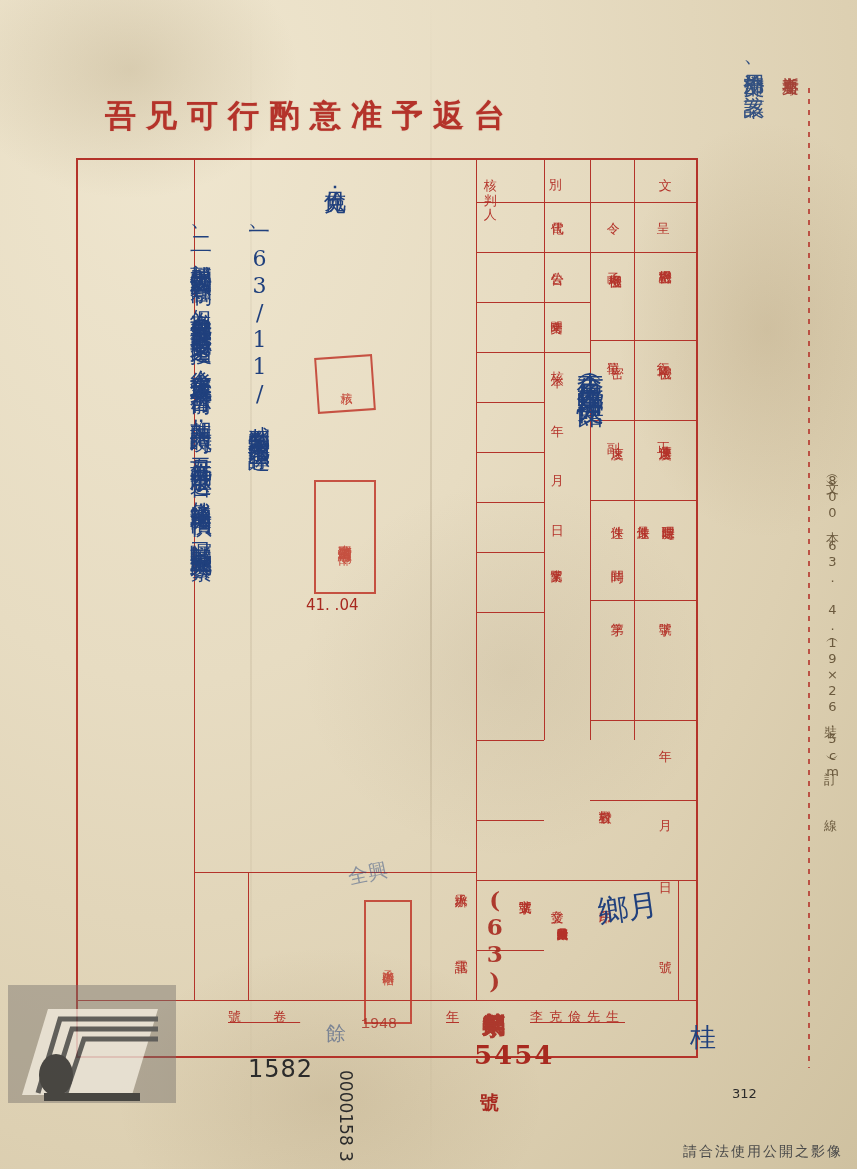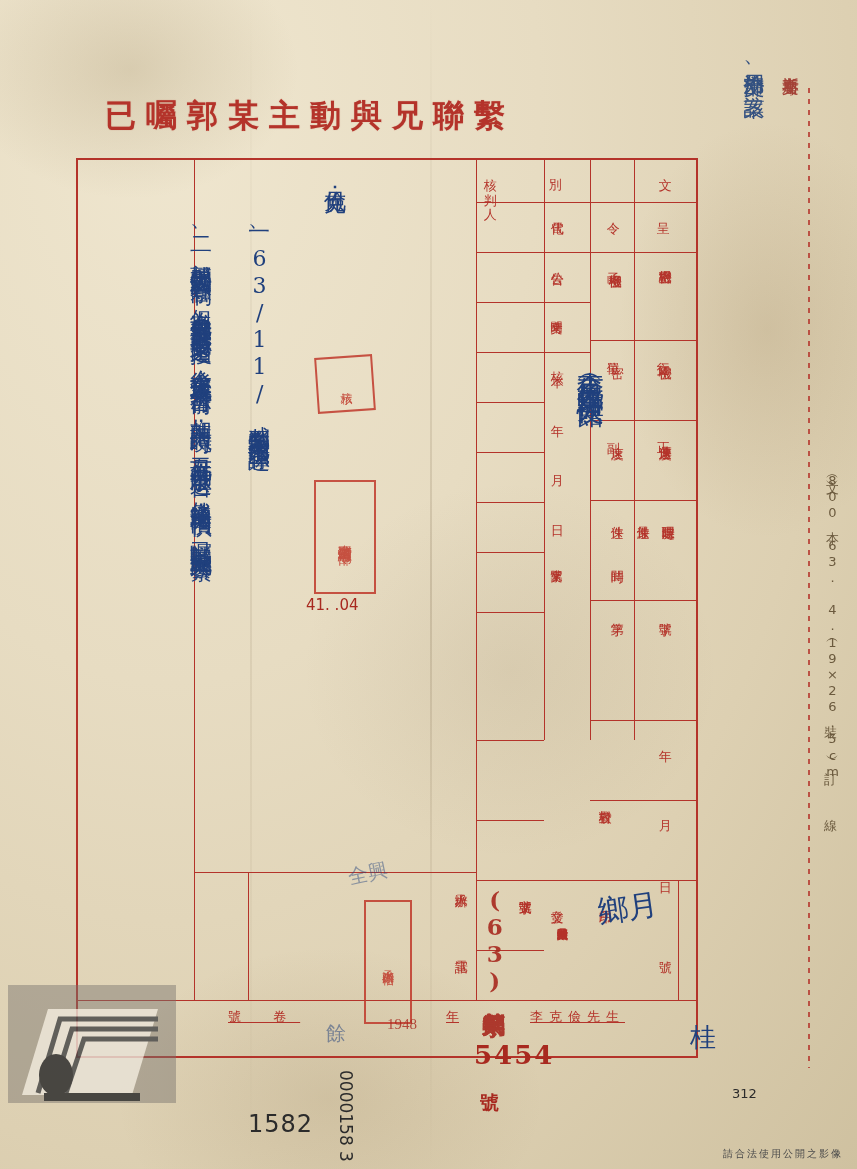--- a/index.html
+++ b/index.html
@@ -107,38 +107,38 @@
     text-align:center;
   }
   .stamp .v{font-size:12px;letter-spacing:1px;}
 
   #archive-logo{
     position:absolute;left:8px;bottom:62px;width:168px;height:132px;
     opacity:.85;
   }
   #footer-note{
     position:absolute;right:14px;bottom:8px;
-    color:#4a4a4a;font-size:10px;letter-spacing:2px;
+    color:#4a4a4a;font-size:14px;letter-spacing:2px;
     font-family:Liberation Mono, monospace;
   }
   .bottomnum{position:absolute;color:#2b2b2b;font-family:"DejaVu Sans","Liberation Sans",sans-serif;}
 </style>
 </head>
 <body>
 
 <div id="page">
 
   <div class="blotch b1"></div>
   <div class="blotch b2"></div>
   <div class="blotch b3"></div>
   <div class="blotch b4"></div>
   <div class="fold" style="left:430px;"></div>
   <div class="fold" style="left:250px;opacity:.6;"></div>
 
-  <div id="header-title" class="">已囑郭某主動與兄聯繫</div>
+  <div id="header-title" class="">吾兄可行酌意准予返台</div>
 
   <div id="margin-note-1" class="v">洽用外交部、該案</div>
   <div id="margin-note-2" class="v">斯文奉專卷</div>
   <div id="dotted-line"></div>
   <div id="form-code" class="v">（文）800本 63. 4.（19×26.5）cm</div>
   <div id="bind-mark" class="v">裝 訂 線</div>
 
   <div id="form">
     <div class="inner">
 
@@ -257,29 +257,29 @@
       <div class="handr" style="position:absolute;left:228px;top:436px;font-size:15px;font-family:'DejaVu Sans',sans-serif;">41.  .04</div>
 
       <div class="stamp" style="left:286px;top:740px;width:44px;height:120px;border-width:2px;">
         <span class="v" style="font-size:12px;">承辦人印信</span>
       </div>
 
       <div class="hand" style="position:absolute;left:520px;top:728px;font-size:30px;transform:rotate(-8deg);">鄉月</div>
 
       <div class="hand" style="position:absolute;left:270px;top:700px;font-size:20px;opacity:.45;transform:rotate(-12deg);">全興</div>
       <div class="hand" style="position:absolute;left:248px;top:860px;font-size:20px;opacity:.5;">餘</div>
-      <div class="handr" style="position:absolute;left:309px;top:856px;font-size:15px;font-family:Liberation Serif, serif;opacity:.8;">1948</div>
+      <div class="handr" style="position:absolute;left:283px;top:856px;font-size:15px;font-family:Liberation Mono, monospace;opacity:.8;">1948</div>
 
     </div>
   </div>
 
   <div class="hand" style="position:absolute;left:690px;top:1020px;font-size:26px;">桂</div>
   <div class="bottomnum" style="left:732px;top:1086px;font-size:13px;">312</div>
 
-  <div class="bottomnum" style="left:248px;top:1110px;font-size:24px;letter-spacing:1px;">1582</div>
+  <div class="bottomnum" style="left:248px;top:1055px;font-size:24px;letter-spacing:1px;">1582</div>
   <div class="bottomnum" style="left:356px;top:1070px;font-size:17px;transform:rotate(90deg);transform-origin:left top;">0000158 3</div>
 
   <svg id="archive-logo" viewBox="0 0 168 132">
     <rect x="0" y="10" width="168" height="118" fill="rgba(120,115,110,0.55)"></rect>
     <path d="M14 120 L40 34 L150 34 L124 120 Z" fill="#efe9dd" opacity="0.9"></path>
     <path d="M30 118 L52 44 L150 44" stroke="#4b4b4b" stroke-width="5" fill="none"></path>
     <path d="M44 118 L64 54 L150 54" stroke="#4b4b4b" stroke-width="5" fill="none"></path>
     <path d="M58 118 L76 64 L150 64" stroke="#4b4b4b" stroke-width="5" fill="none"></path>
     <ellipse cx="48" cy="100" rx="17" ry="21" fill="#2e2e2e"></ellipse>
     <rect x="36" y="118" width="96" height="8" fill="#2e2e2e"></rect>

